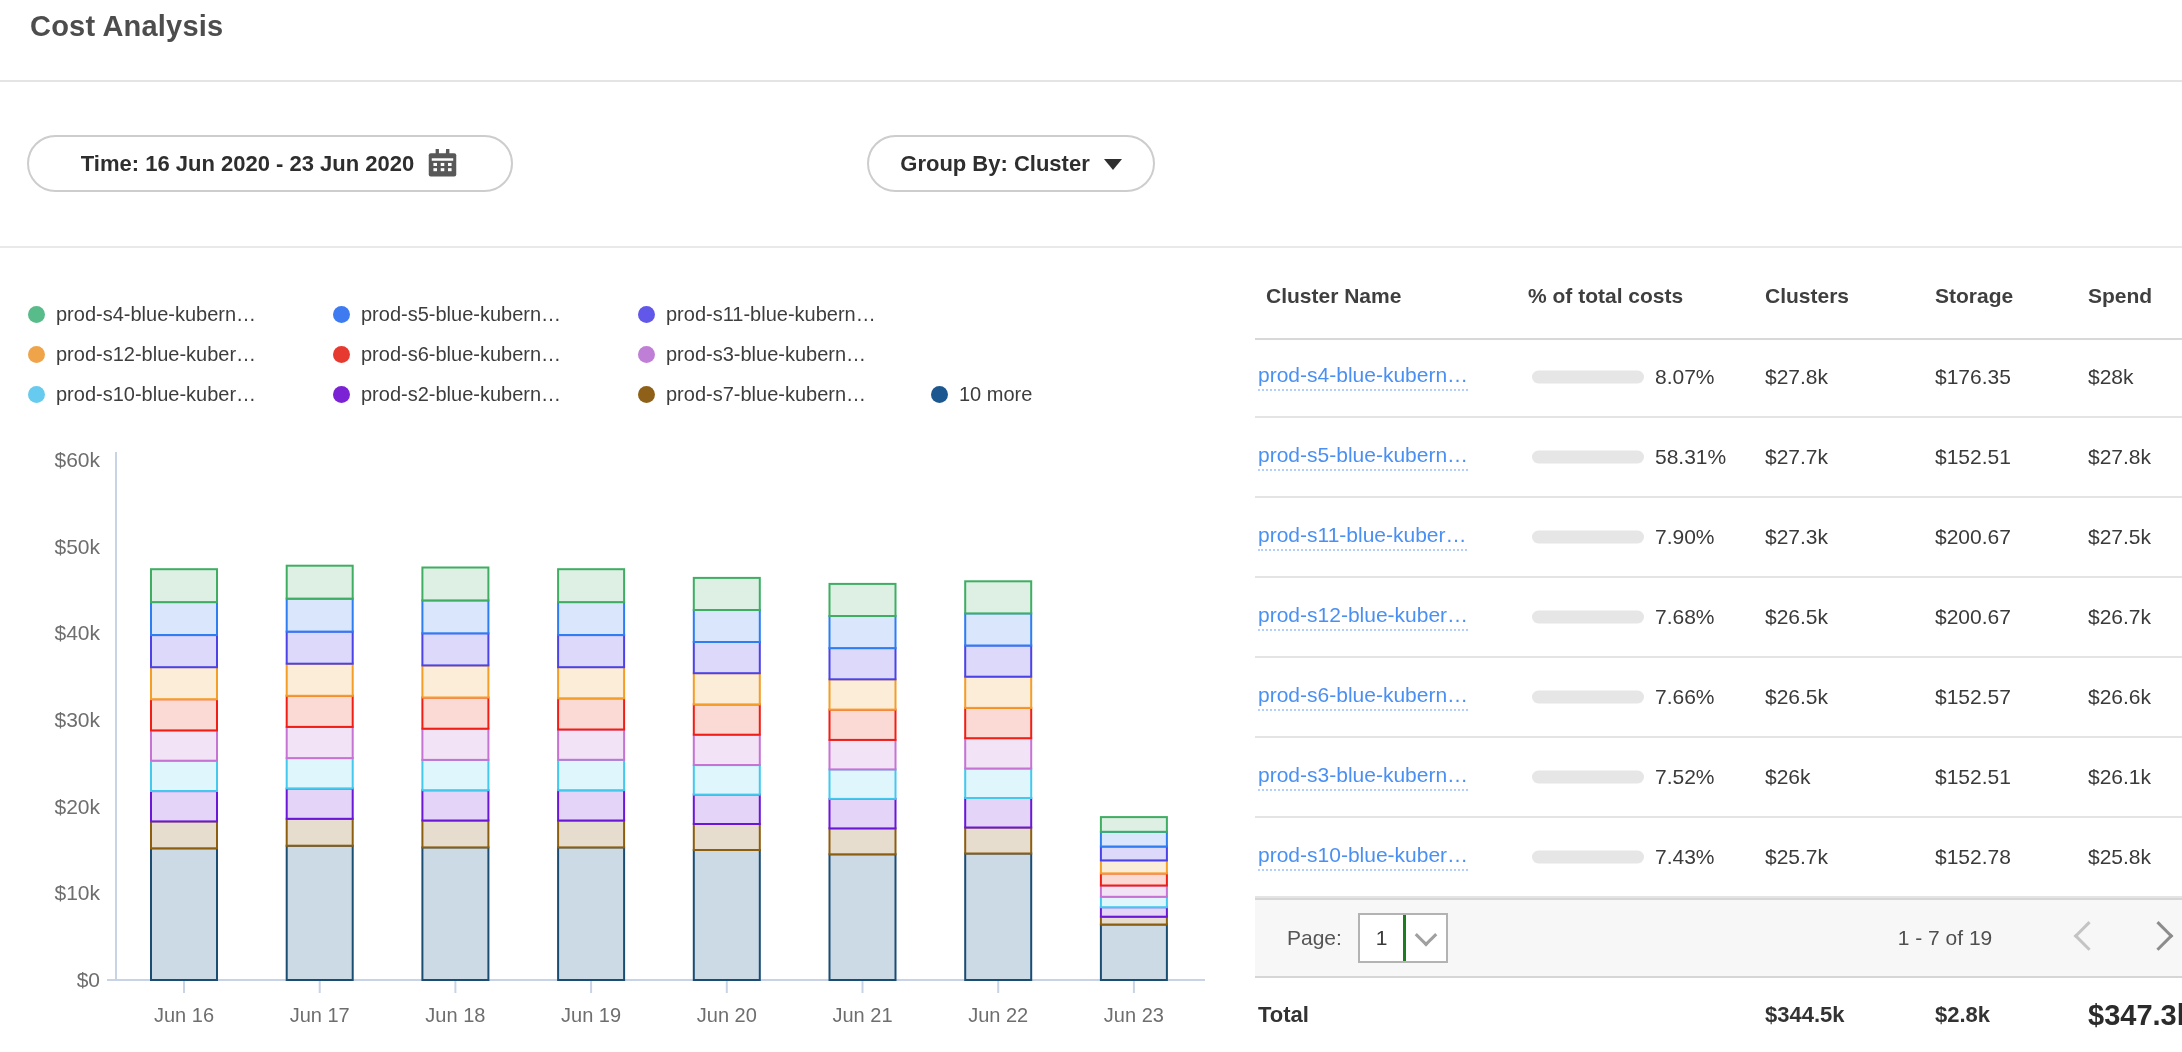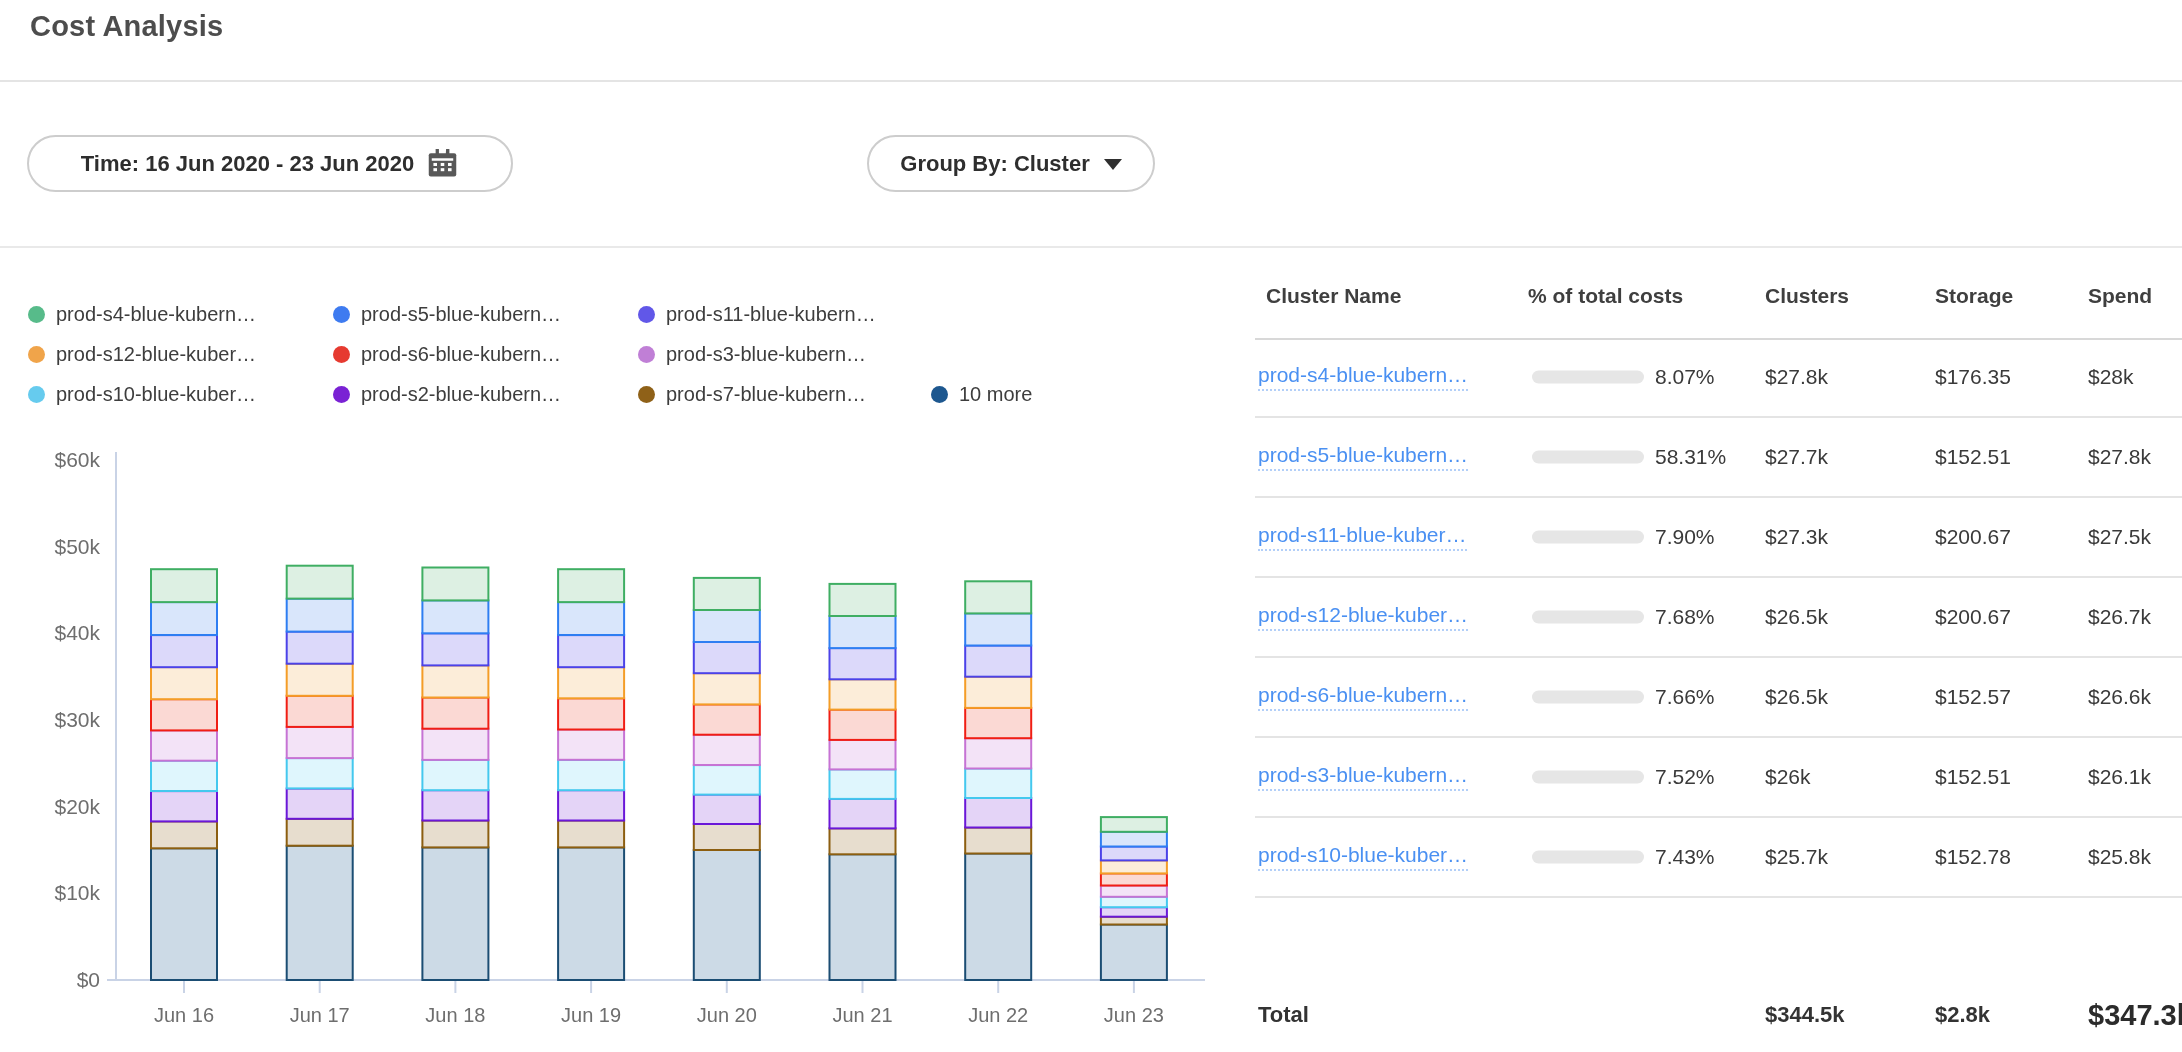--- a/index.html
+++ b/index.html
@@ -311,20 +311,33 @@
   <div class="trow" style="top: 558px;">
     <a class="cluster-link col-name">prod-s10-blue-kuber…</a>
     <span class="pbar"><span class="pfill" style="width: 13px; background: rgb(66, 133, 244);"></span></span>
     <span class="cell col-pct">7.43%</span>
     <span class="cell col-compute">$25.7k</span>
     <span class="cell col-storage">$152.78</span>
     <span class="cell col-spend">$25.8k</span>
   </div>
 </div>
 
+    <div class="pstrip">
+      <span class="page-label">Page:</span>
+      <div class="page-select">
+        <span class="val">1</span>
+        <span class="green-div"></span>
+        <span class="chev-wrap">
+            <span class="chev chev-down"></span>
+          </span>
+      </div>
+      <span class="range-text">1 - 7 of 19</span>
+      <span class="pg-chev pg-prev"></span>
+      <span class="pg-chev pg-next"></span>
+    </div>
 
     <div class="total-row">
       <span class="cell col-name">Total</span>
       <span class="cell col-compute">$344.5k</span>
       <span class="cell col-storage">$2.8k</span>
       <span class="cell col-spend total-spend">$347.3k</span>
     </div>
   </div>
 </div>
 

